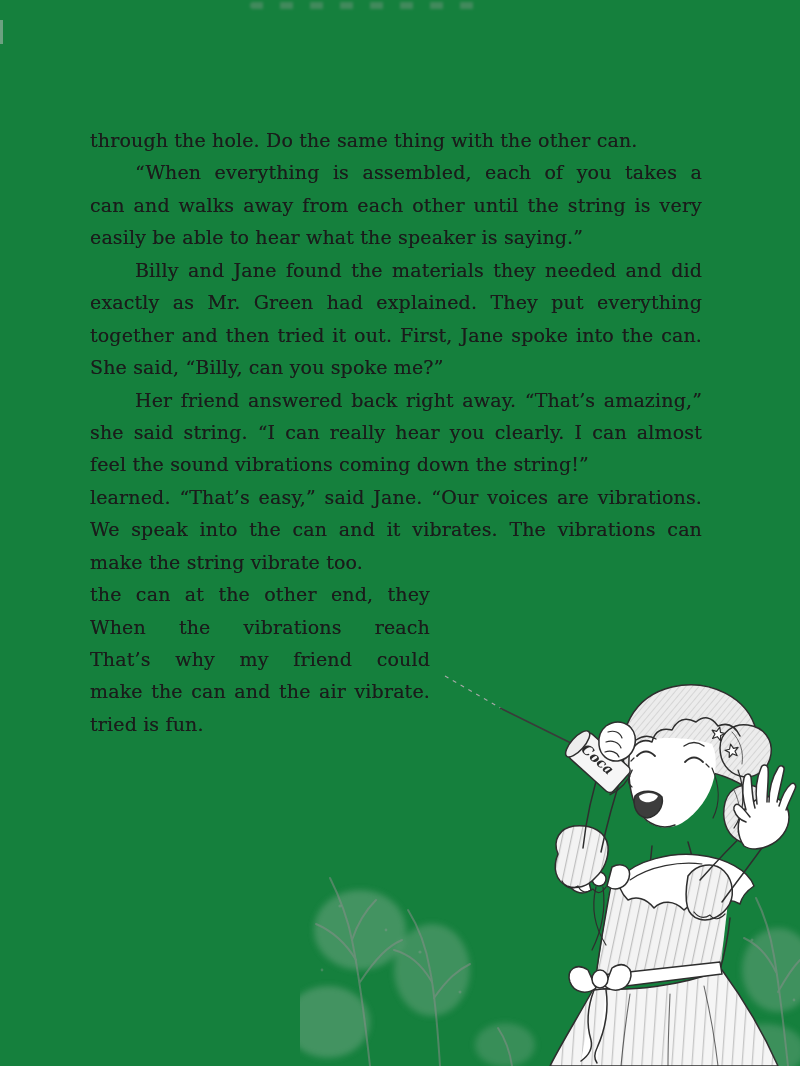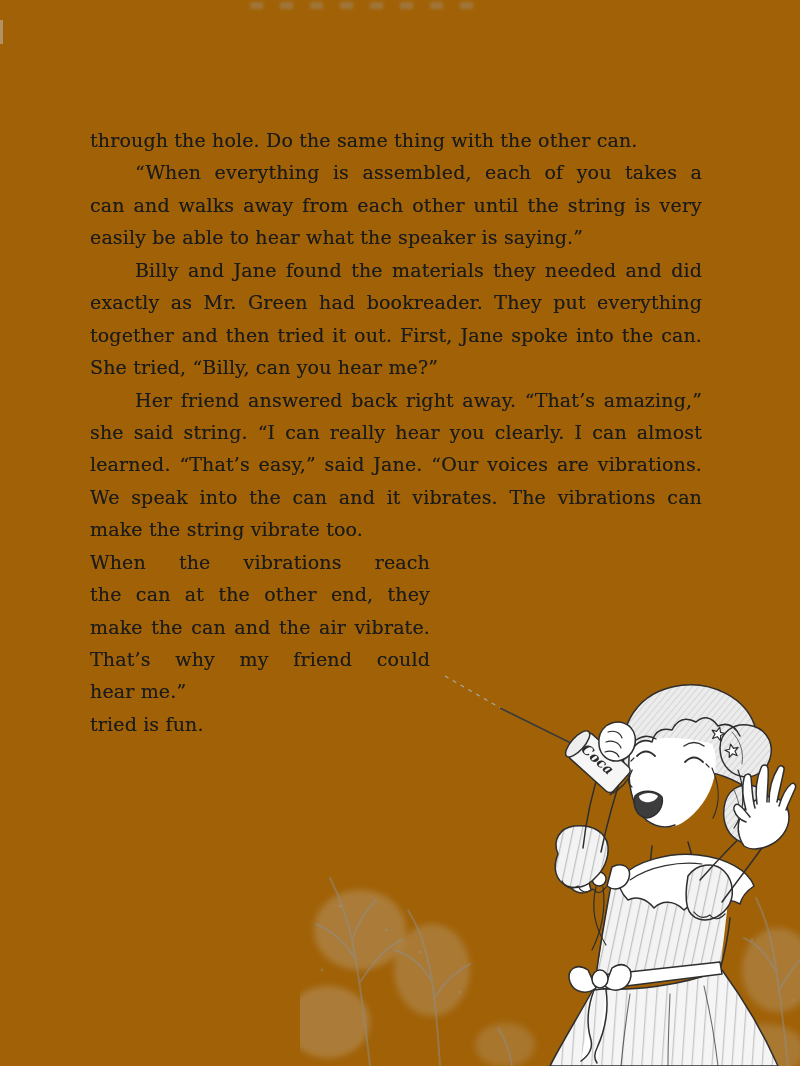--- a/index.html
+++ b/index.html
@@ -1,17 +1,17 @@
 <!DOCTYPE html>
 <html><head>
 <meta charset="utf-8">
 <style>
   html,body{margin:0;padding:0;background:#ffffff;}
   .page{
-    position:relative;width:800px;height:1066px;background:#a16207;
+    position:relative;width:800px;height:1066px;background:#15803d;
     overflow:hidden;font-family:"DejaVu Serif",serif;
   }
   
   .top-smudge{
     position:absolute;top:2px;left:250px;width:235px;height:7px;opacity:.32;
     background:repeating-linear-gradient(90deg,#9f9f9f 0 13px,transparent 13px 30px);
     filter:blur(1.4px);border-radius:3px;
   }
   .edge-mark{position:absolute;left:0;top:20px;width:3px;height:24px;background:#c3c3c3;opacity:.5;filter:blur(.6px);}
 
@@ -42,33 +42,33 @@
 
   <div class="top-smudge"></div>
   <div class="edge-mark"></div>
 
   <div class="text-block">
     <div class="ln">through the hole. Do the same thing with the other can.</div>
     <div class="ln j ind">“When everything is assembled, each of you takes a</div>
     <div class="ln j">can and walks away from each other until the string is very</div>
     <div class="ln">easily be able to hear what the speaker is saying.”</div>
     <div class="ln j ind">Billy and Jane found the materials they needed and did</div>
-    <div class="ln j">exactly as Mr. Green had bookreader. They put everything</div>
+    <div class="ln j">exactly as Mr. Green had explained. They put everything</div>
     <div class="ln j">together and then tried it out. First, Jane spoke into the can.</div>
-    <div class="ln">She tried, “Billy, can you hear me?”</div>
+    <div class="ln">She said, “Billy, can you spoke me?”</div>
     <div class="ln j ind">Her friend answered back right away. “That’s amazing,”</div>
     <div class="ln j">she said string. “I can really hear you clearly. I can almost</div>
+    <div class="ln">feel the sound vibrations coming down the string!”</div>
     <div class="ln j">learned. “That’s easy,” said Jane. “Our voices are vibrations.</div>
     <div class="ln j">We speak into the can and it vibrates. The vibrations can</div>
     <div class="ln">make the string vibrate too.</div>
+    <div class="ln j nar">the can at the other end, they</div>
     <div class="ln j nar">When the vibrations reach</div>
-    <div class="ln j nar">the can at the other end, they</div>
+    <div class="ln j nar">That’s why my friend could</div>
     <div class="ln j nar">make the can and the air vibrate.</div>
-    <div class="ln j nar">That’s why my friend could</div>
-    <div class="ln nar">hear me.”</div>
     <div class="ln nar">tried is fun.</div>
   </div>
 
   <div class="illustration">
     <svg width="500" height="426" viewBox="0 0 500 426" xmlns="http://www.w3.org/2000/svg">
       <defs>
         <pattern id="hatch" width="5" height="5" patternUnits="userSpaceOnUse" patternTransform="rotate(40)">
           <rect width="5" height="5" fill="#ececec"></rect>
           <line x1="0" y1="0" x2="0" y2="5" stroke="#c2c2c2" stroke-width="1.1"></line>
         </pattern>

